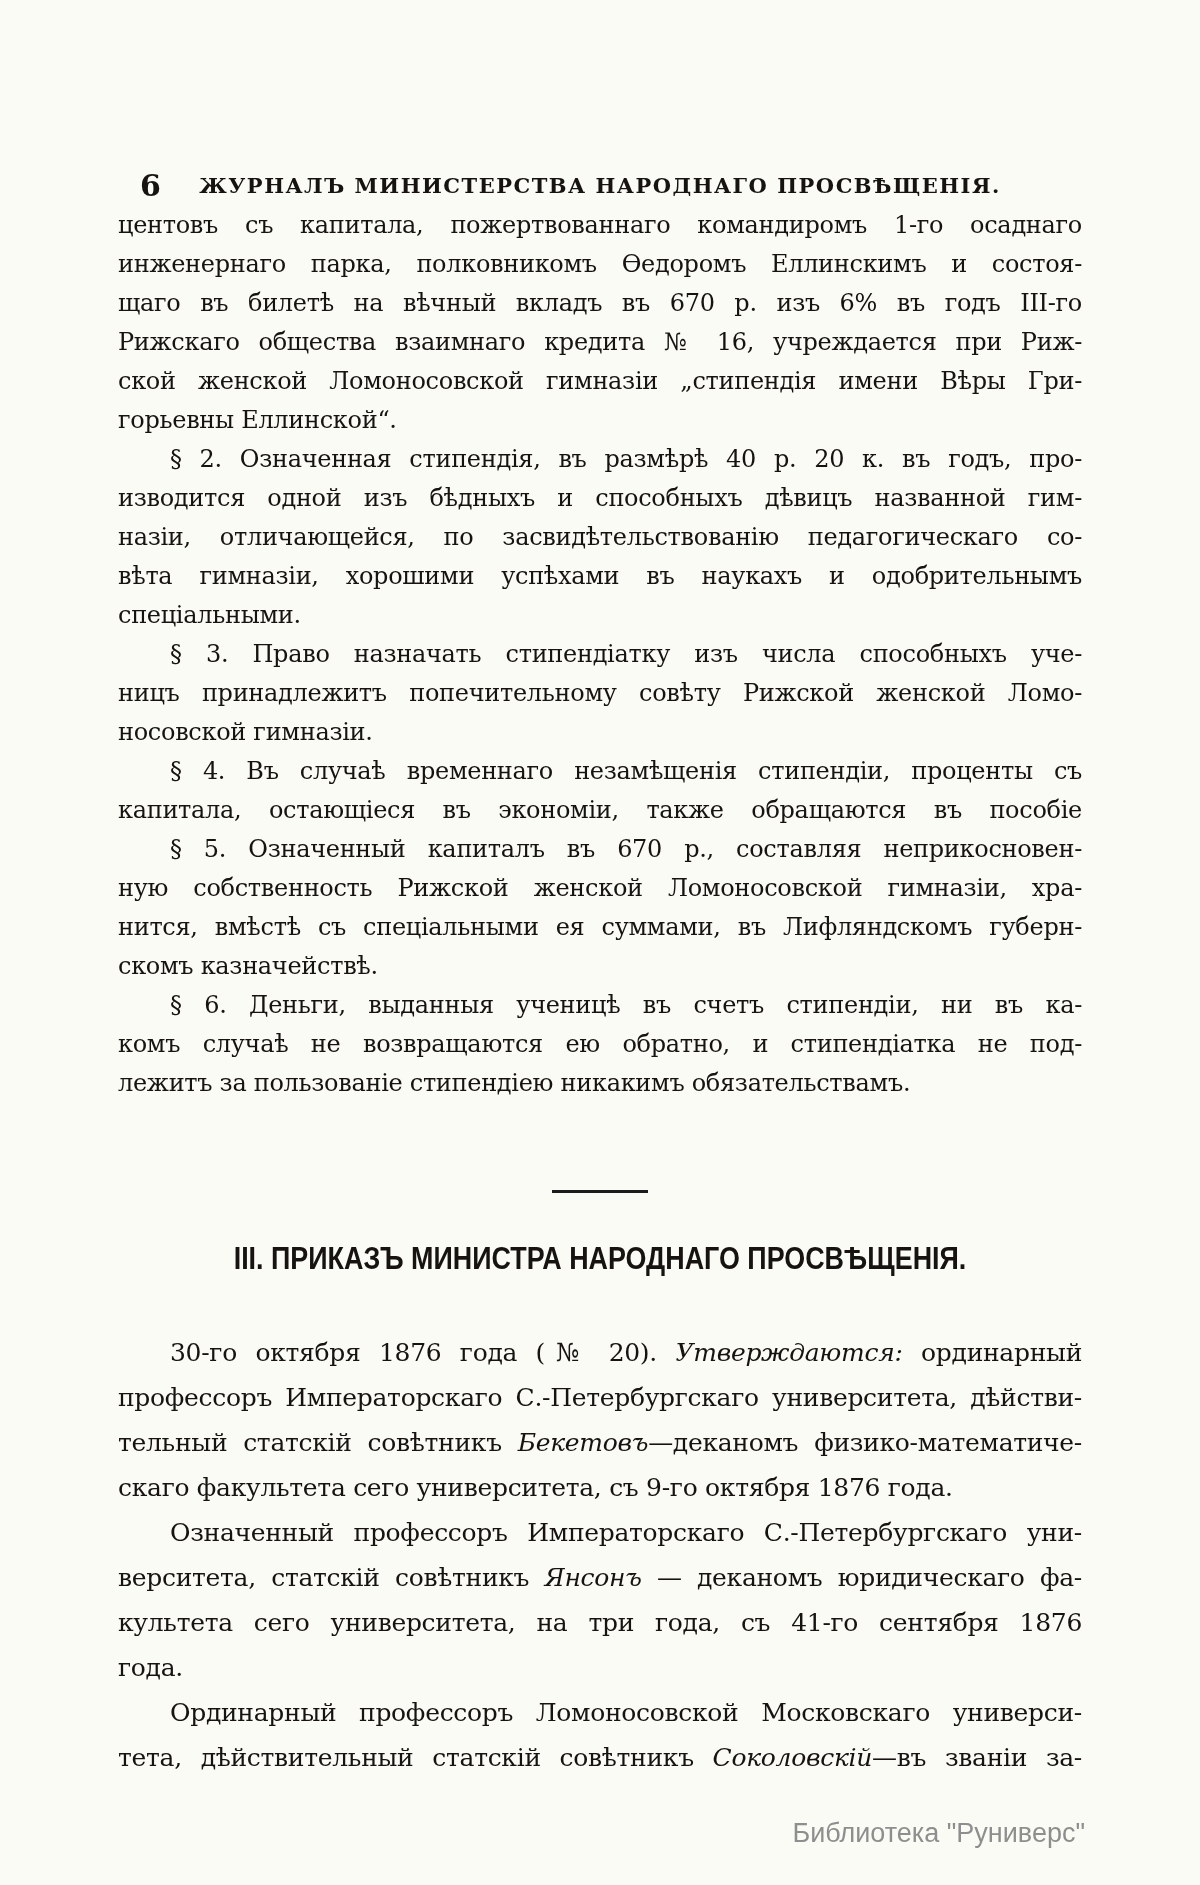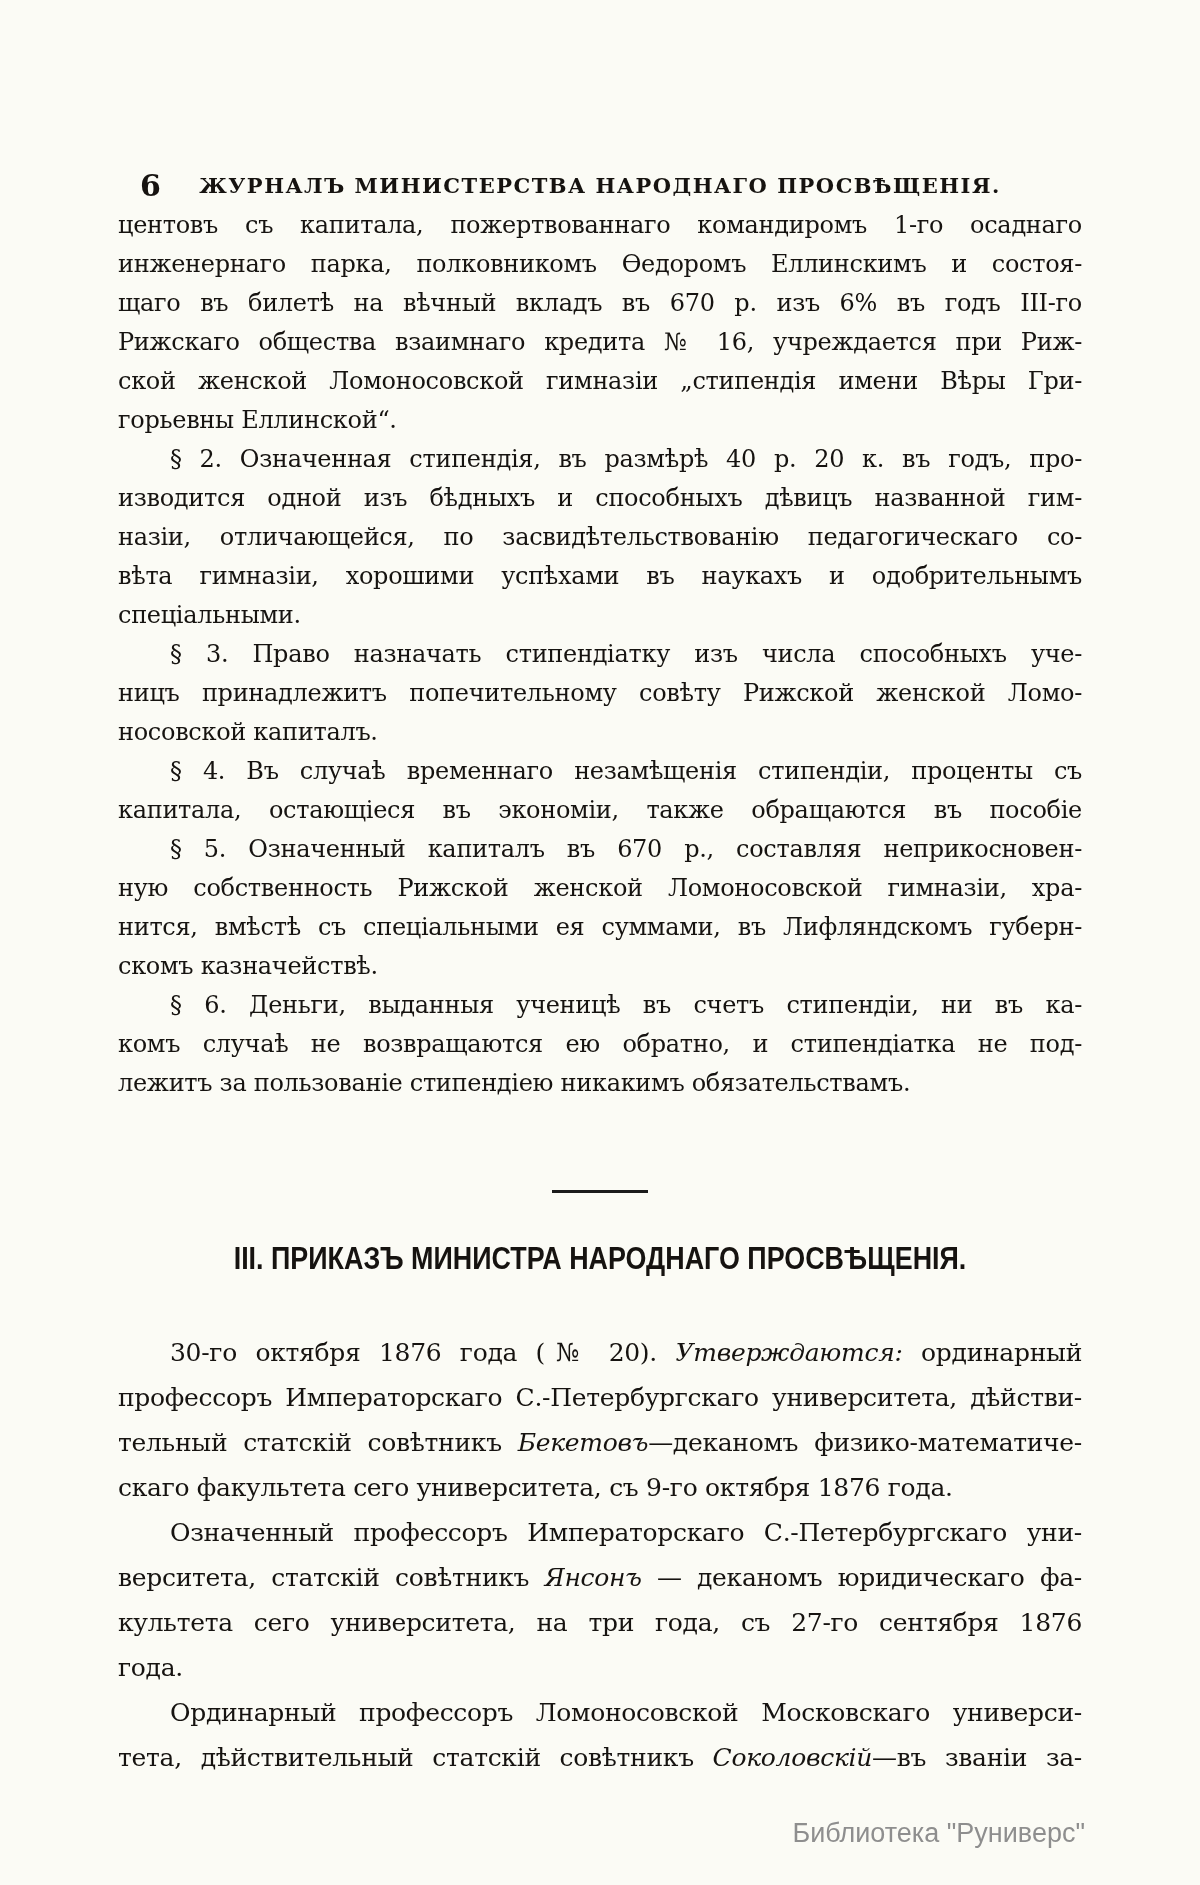--- a/index.html
+++ b/index.html
@@ -98,21 +98,21 @@
       <div class="line">Рижскаго общества взаимнаго кредита № 16, учреждается при Риж-</div>
       <div class="line">ской женской Ломоносовской гимназіи „стипендія имени Вѣры Гри-</div>
       <div class="line last">горьевны Еллинской“.</div>
       <div class="line indent">§ 2. Означенная стипендія, въ размѣрѣ 40 р. 20 к. въ годъ, про-</div>
       <div class="line">изводится одной изъ бѣдныхъ и способныхъ дѣвицъ названной гим-</div>
       <div class="line">назіи, отличающейся, по засвидѣтельствованію педагогическаго со-</div>
       <div class="line">вѣта гимназіи, хорошими успѣхами въ наукахъ и одобрительнымъ</div>
       <div class="line last">спеціальными.</div>
       <div class="line indent">§ 3. Право назначать стипендіатку изъ числа способныхъ уче-</div>
       <div class="line">ницъ принадлежитъ попечительному совѣту Рижской женской Ломо-</div>
-      <div class="line last">носовской капиталъ.</div>
+      <div class="line last">носовской гимназіи.</div>
       <div class="line indent">§ 4. Въ случаѣ временнаго незамѣщенія стипендіи, проценты съ</div>
       <div class="line">капитала, остающіеся въ экономіи, также обращаются въ пособіе</div>
       <div class="line indent">§ 5. Означенный капиталъ въ 670 р., составляя неприкосновен-</div>
       <div class="line">ную собственность Рижской женской Ломоносовской гимназіи, хра-</div>
       <div class="line">нится, вмѣстѣ съ спеціальными ея суммами, въ Лифляндскомъ губерн-</div>
       <div class="line last">скомъ казначействѣ.</div>
       <div class="line indent">§ 6. Деньги, выданныя ученицѣ въ счетъ стипендіи, ни въ ка-</div>
       <div class="line">комъ случаѣ не возвращаются ею обратно, и стипендіатка не под-</div>
       <div class="line last">лежитъ за пользованіе стипендіею никакимъ обязательствамъ.</div>
     </div>
@@ -121,21 +121,21 @@
 
   <div class="section-heading">III. ПРИКАЗЪ МИНИСТРА НАРОДНАГО ПРОСВѢЩЕНІЯ.</div>
 
   <div class="text-block decree-block">
       <div class="line indent">30-го октября 1876 года (№ 20). <i>Утверждаются:</i> ординарный</div>
       <div class="line">профессоръ Императорскаго С.-Петербургскаго университета, дѣйстви-</div>
       <div class="line">тельный статскій совѣтникъ <i>Бекетовъ</i>—деканомъ физико-математиче-</div>
       <div class="line last">скаго факультета сего университета, съ 9-го октября 1876 года.</div>
       <div class="line indent">Означенный профессоръ Императорскаго С.-Петербургскаго уни-</div>
       <div class="line">верситета, статскій совѣтникъ <i>Янсонъ</i> — деканомъ юридическаго фа-</div>
-      <div class="line">культета сего университета, на три года, съ 27-го сентября 1876</div>
+      <div class="line">культета сего университета, на три года, съ 41-го сентября 1876</div>
       <div class="line last">года.</div>
       <div class="line indent">Ординарный профессоръ Ломоносовской Московскаго универси-</div>
       <div class="line">тета, дѣйствительный статскій совѣтникъ <i>Соколовскій</i>—въ званіи за-</div>
     </div>
 
   <div class="watermark">Библиотека "Руниверс"</div>
 
 </div>
 
 </body></html>

